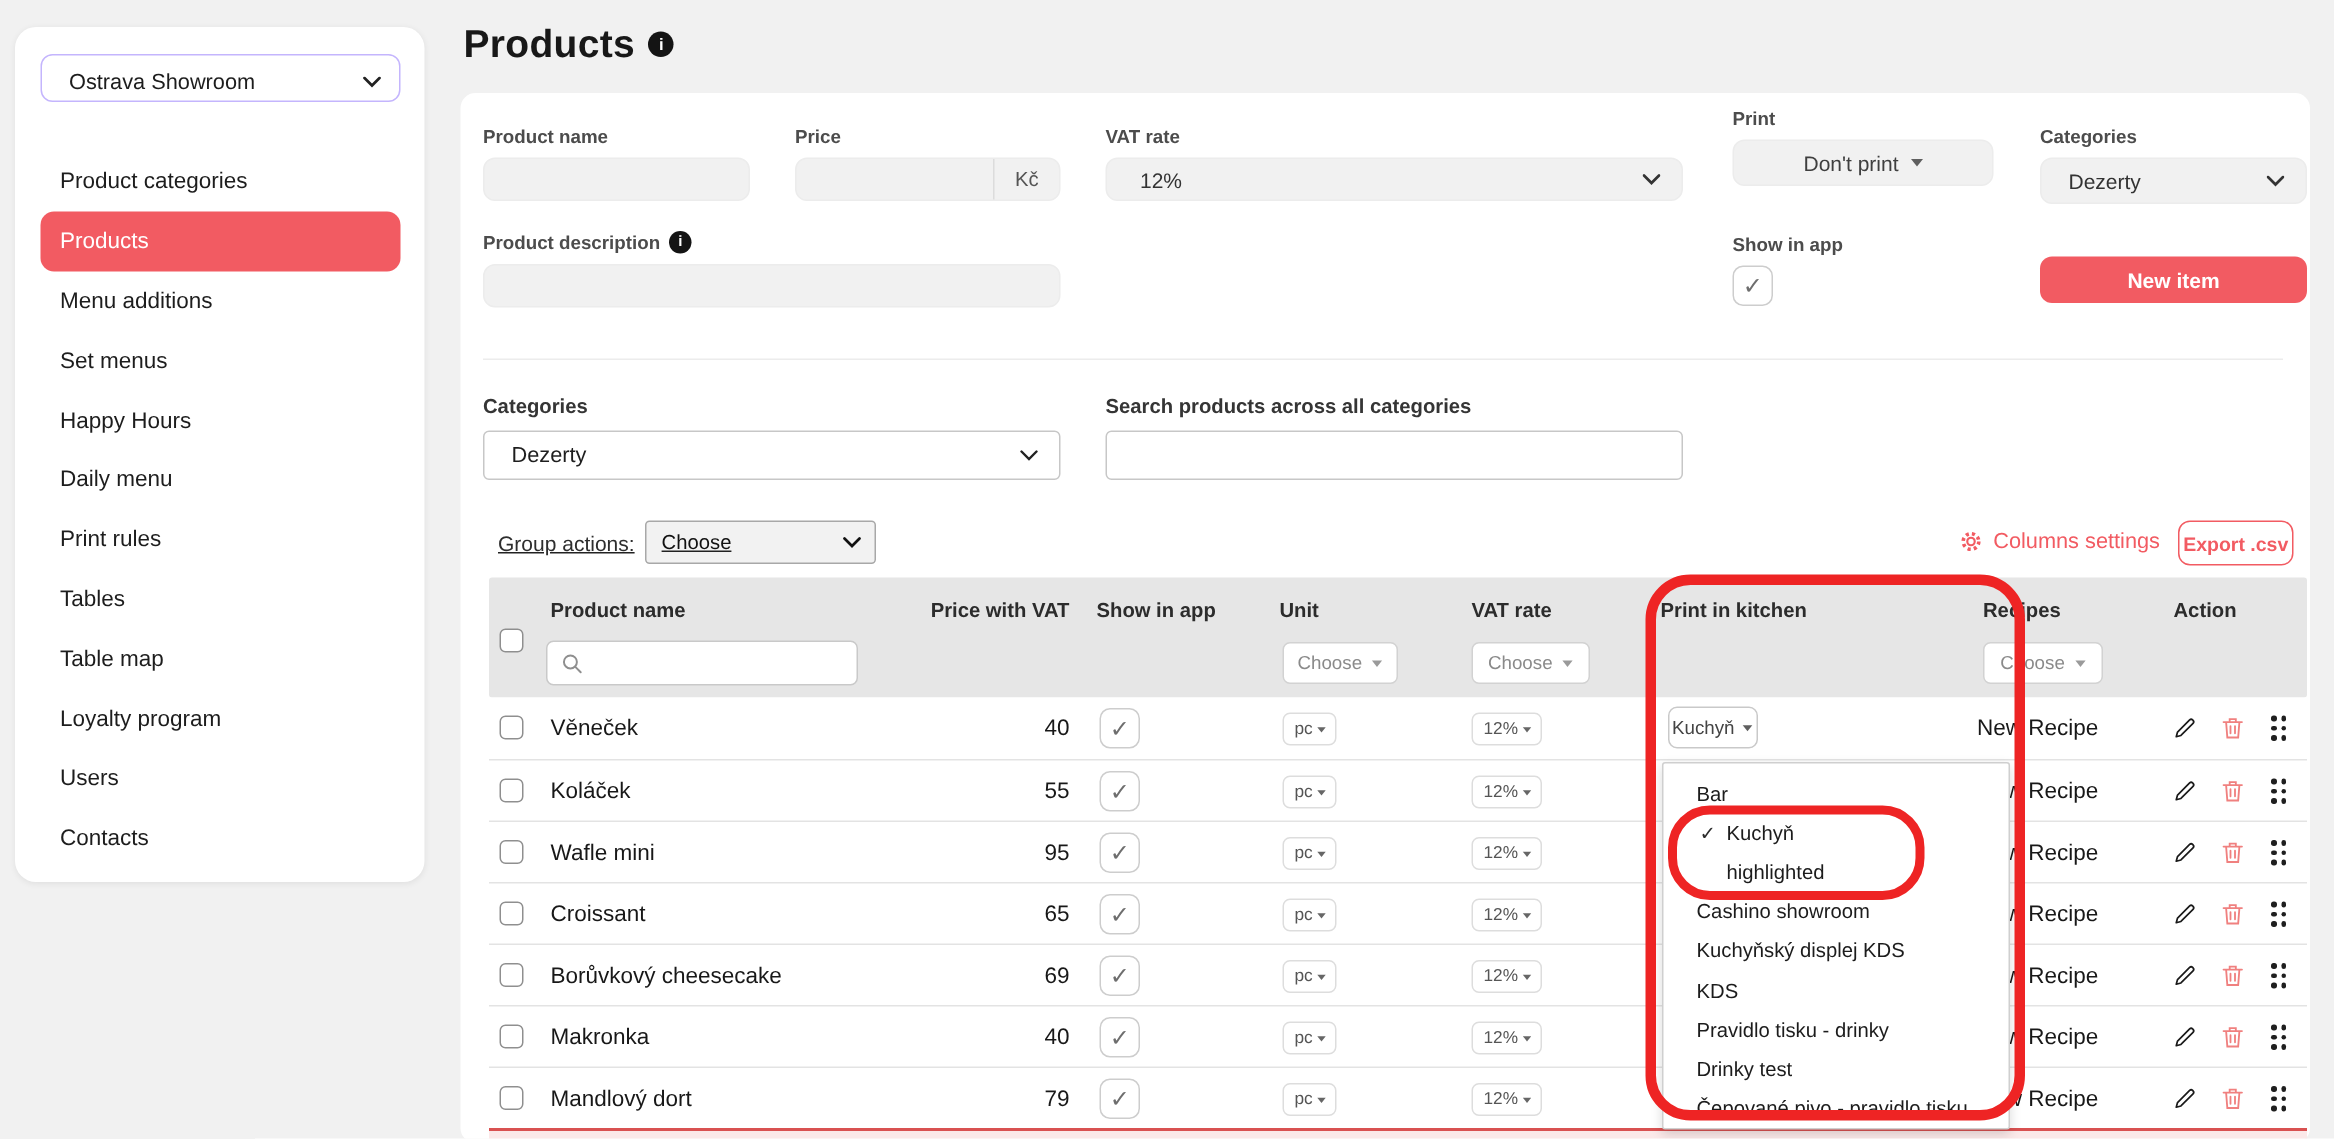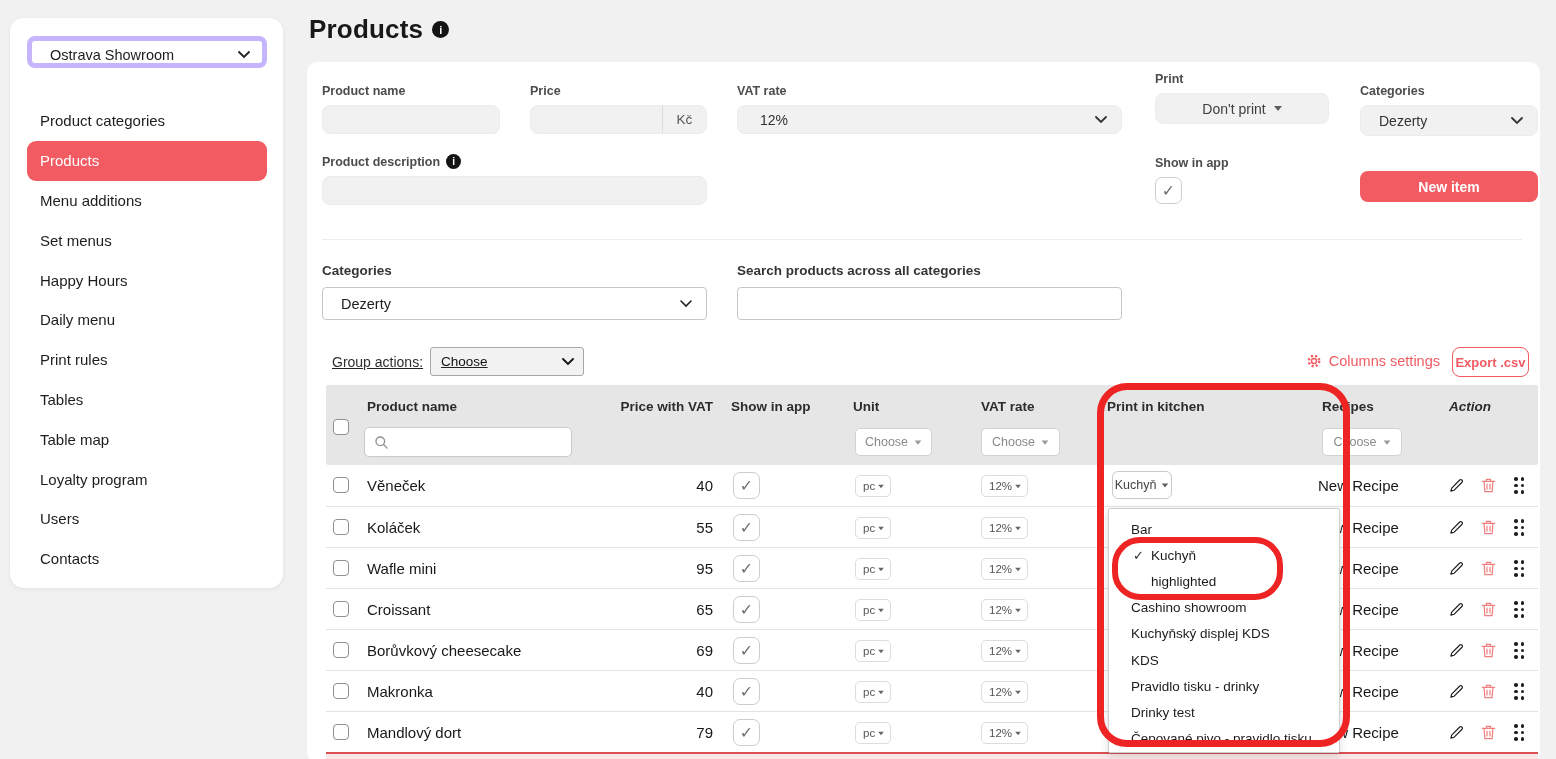--- a/index.html
+++ b/index.html
@@ -5,21 +5,21 @@
   * { margin:0; padding:0; box-sizing:border-box; }
   html,body { width:1556px; height:759px; }
   body {
     position:relative; background:#f1f1f1; overflow:hidden;
     font-family:"Liberation Sans", sans-serif; color:#222;
   }
   
   .sidebar { position:absolute; left:10px; top:18px; width:273px; height:570px;
     background:#fff; border-radius:14px; box-shadow:0 1px 4px rgba(0,0,0,.07); }
   .venue-select { position:absolute; left:17px; top:18px; width:240px; height:32px;
-    border:5px solid #c4b5fd; border-radius:8px; background:#fff; display:flex;
+    border:1px solid #c4b5fd; border-radius:8px; background:#fff; display:flex;
     align-items:center; justify-content:space-between; padding:6px 12px 0 18px;
     font-size:14.5px; color:#1d1d1d; cursor:pointer; }
   .side-nav { position:absolute; left:17px; top:83px; width:240px; }
   .nav-item { height:39.8px; display:flex; align-items:center; padding-left:13px;
     font-size:15px; color:#1d1d1d; border-radius:9px; cursor:pointer; }
   .nav-item.active { background:#f25b62; color:#fff; }
   
   .page-title-row { position:absolute; left:309px; top:14px; display:flex; align-items:center; gap:9px; }
   .page-title { font-size:26px; font-weight:bold; color:#181818; letter-spacing:.2px; }
   .info-icon { width:17px; height:17px; border-radius:50%; background:#141414; color:#fff;
@@ -240,21 +240,21 @@
   <div class="table">
     <div class="thead">
       <span class="cbx"></span>
       <span class="th" style="left:41px;">Product name</span>
       <span class="th" style="left:287px; width:100px; text-align:right;">Price with VAT</span>
       <span class="th" style="left:405px;">Show in app</span>
       <span class="th" style="left:527px;">Unit</span>
       <span class="th" style="left:655px;">VAT rate</span>
       <span class="th" style="left:781px;">Print in kitchen</span>
       <span class="th" style="left:996px;">Recipes</span>
-      <span class="th" style="left:1123px;font-style:italic;">Action</span>
+      <span class="th" style="left:1123px;">Action</span>
 
       <div class="search-input">
         <svg width="15" height="15" viewBox="0 0 16 16">
           <circle cx="6.7" cy="6.7" r="4.6" fill="none" stroke="#8f8f8f" stroke-width="1.4"></circle>
           <line x1="10.2" y1="10.2" x2="14" y2="14" stroke="#8f8f8f" stroke-width="1.4" stroke-linecap="round"></line>
         </svg>
       </div>
       <div class="mini-choose" style="left:529px; width:77px;">
         <span>Choose</span>
           <span class="tri"></span>

